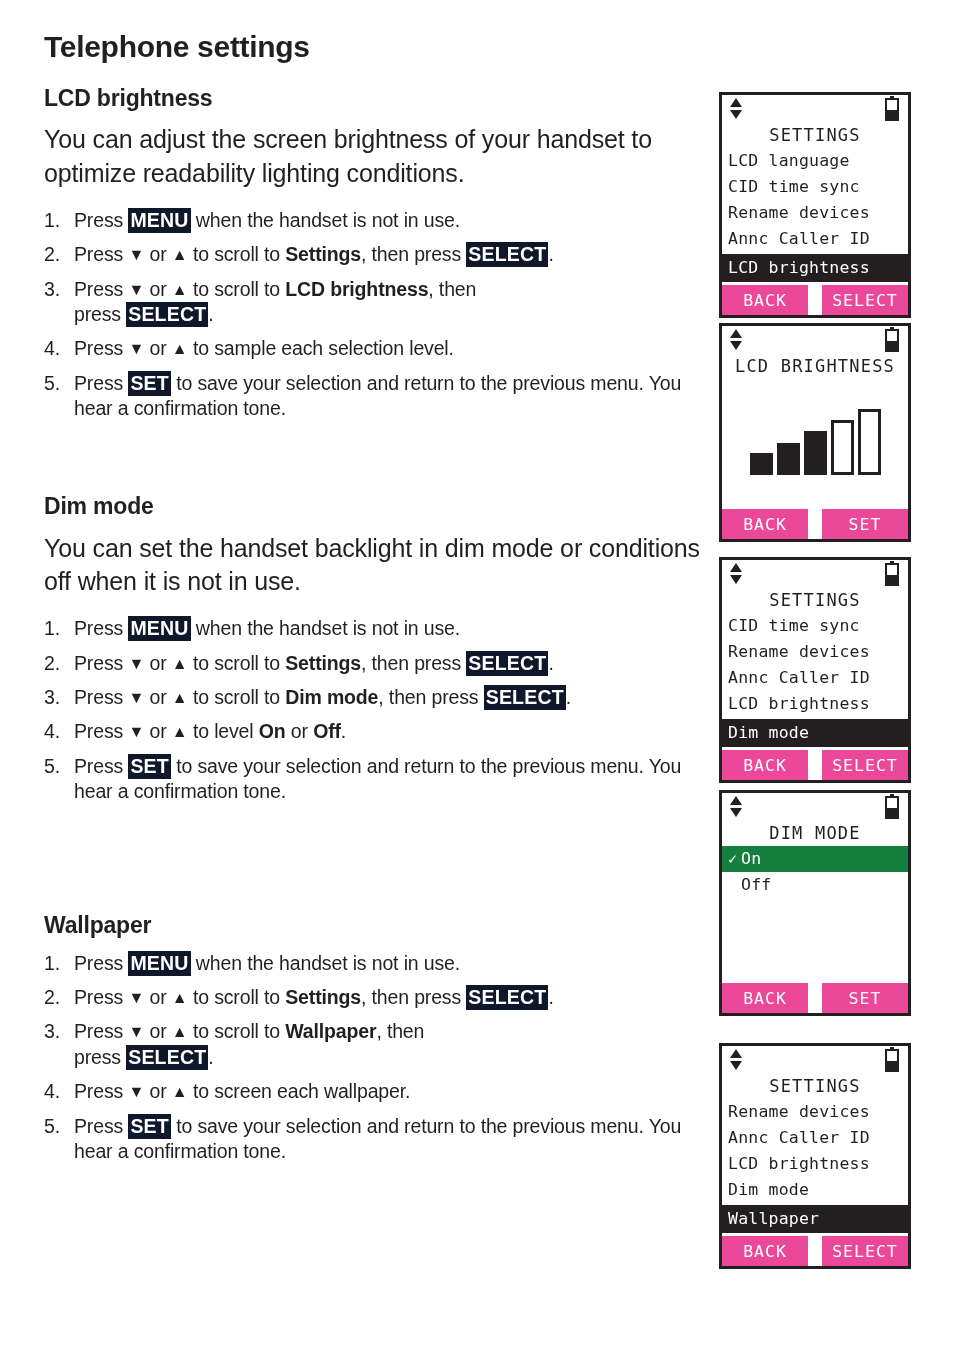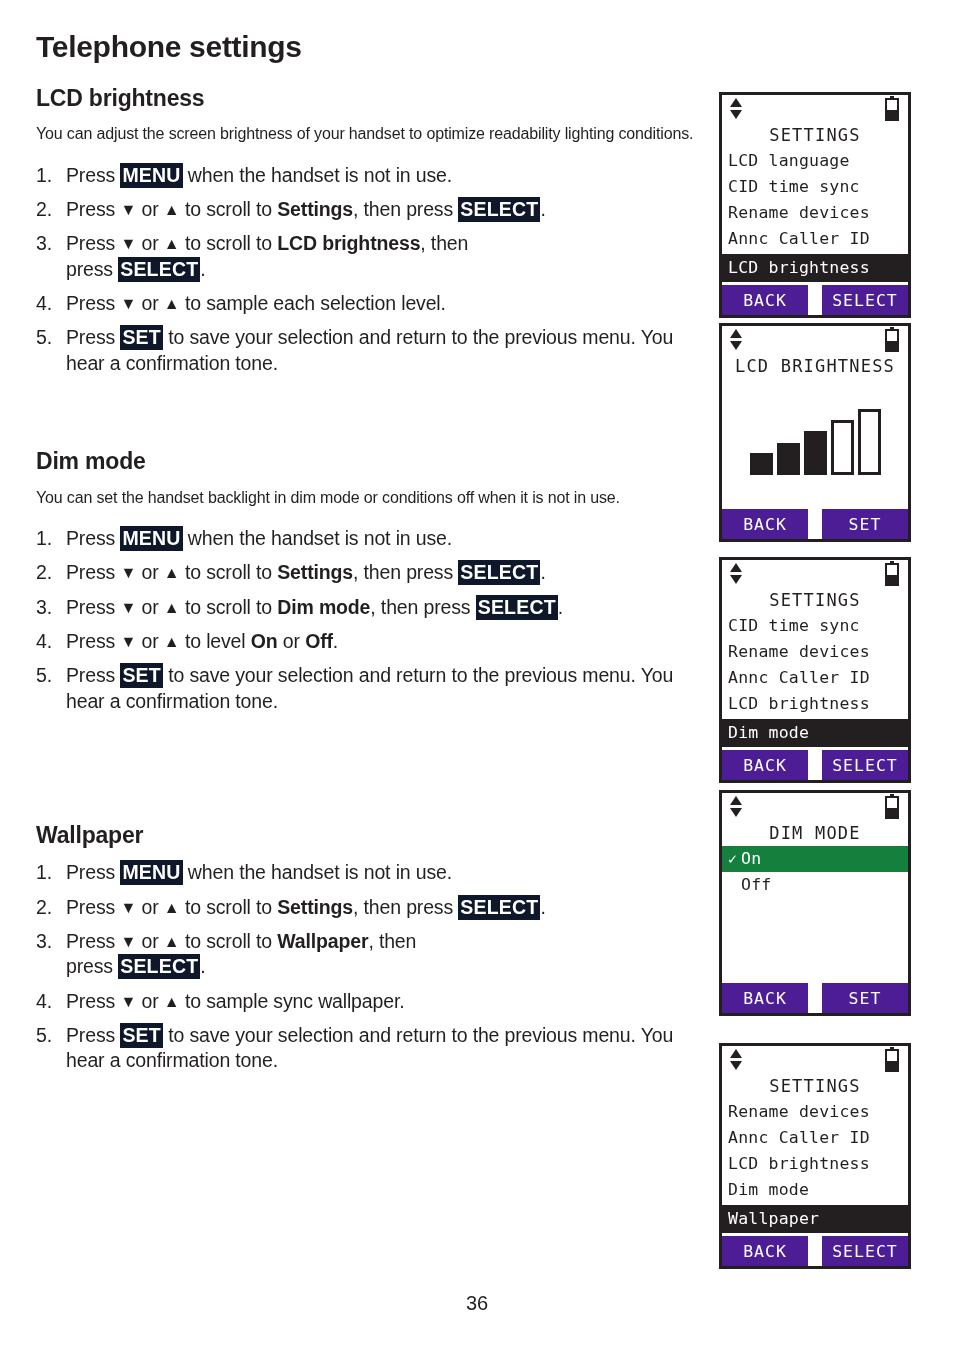--- a/index.html
+++ b/index.html
@@ -18,21 +18,21 @@
 
   .page {
     position: relative;
     width: 954px;
     height: 1354px;
   }
 
   
   .content {
     position: absolute;
-    left: 36px;
+    left: 44px;
     top: 30px;
     width: 665px;
   }
 
   .page-title {
     font-size: 30px;
     font-weight: bold;
     letter-spacing: -0.3px;
     margin: 0 0 22px 0;
     line-height: 1.1;
@@ -44,21 +44,21 @@
 
   .section-title {
     font-size: 23px;
     font-weight: bold;
     letter-spacing: -0.2px;
     margin: 0 0 12px 0;
     line-height: 1.15;
   }
 
   .section-intro {
-    font-size: 16px;
+    font-size: 25px;
     line-height: 1.33;
     margin: 0 0 18px 0;
     letter-spacing: -0.15px;
   }
 
   ol.steps {
     list-style: none;
     margin: 0;
     padding: 0;
     font-size: 19.5px;
@@ -215,21 +215,21 @@
   }
 
   .softkeys {
     flex: 0 0 auto;
     display: flex;
     height: 30px;
     background: #231f20;
   }
   .softkey {
     flex: 1 1 50%;
-    background: #4c1d95;
+    background: #ec4899;
     color: #ffffff;
     display: flex;
     align-items: center;
     justify-content: center;
     font-size: 16.5px;
     letter-spacing: 1px;
   }
   .softkey-gap {
     flex: 0 0 14px;
     background: #ffffff;
@@ -291,27 +291,26 @@
           <li><span class="num">5.</span><span>Press </span><span class="kbd">SET</span><span> to save your selection and return to the previous menu. You hear a confirmation tone.</span></li>
         </ol>
     </div>
 
     <div class="section" id="sec-wall">
       <h2 class="section-title">Wallpaper</h2>
       <ol class="steps">
           <li><span class="num">1.</span><span>Press </span><span class="kbd">MENU</span><span> when the handset is not in use.</span></li>
           <li><span class="num">2.</span><span>Press </span><span class="arr">▼</span><span> or </span><span class="arr">▲</span><span> to scroll to </span><span class="t" style="font-weight: bold;">Settings</span><span>, then press </span><span class="kbd">SELECT</span><span>.</span></li>
           <li><span class="num">3.</span><span>Press </span><span class="arr">▼</span><span> or </span><span class="arr">▲</span><span> to scroll to </span><span class="t" style="font-weight: bold;">Wallpaper</span><span>, then</span><br><span>press </span><span class="kbd">SELECT</span><span>.</span></li>
-          <li><span class="num">4.</span><span>Press </span><span class="arr">▼</span><span> or </span><span class="arr">▲</span><span> to sample sync wallpaper.</span></li>
+          <li><span class="num">4.</span><span>Press </span><span class="arr">▼</span><span> or </span><span class="arr">▲</span><span> to screen each wallpaper.</span></li>
           <li><span class="num">5.</span><span>Press </span><span class="kbd">SET</span><span> to save your selection and return to the previous menu. You hear a confirmation tone.</span></li>
         </ol>
     </div>
   </div>
 
-  <div class="page-number">36</div>
 
   <div class="lcd" id="lcd-1">
     <div class="lcd-inner">
       <div class="lcd-status">
         <div class="scroll-arrows">
             <i class="up"></i>
             <i class="dn"></i>
           </div>
         <div class="battery">
             <i class="fill"></i>

